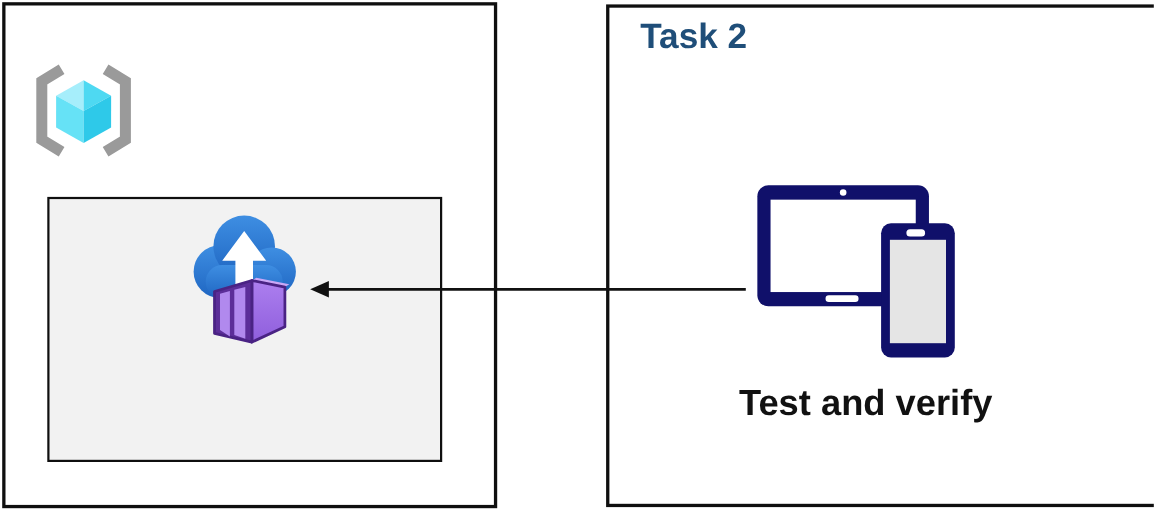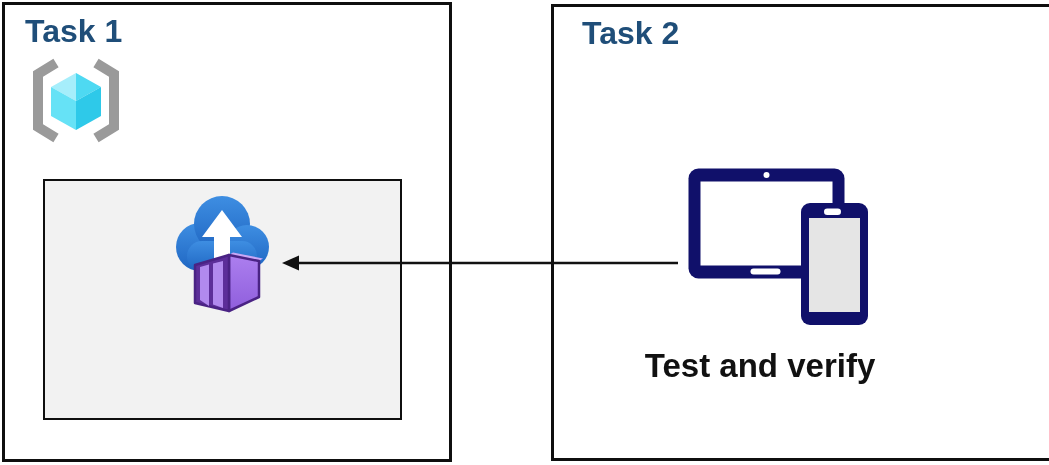--- a/index.html
+++ b/index.html
@@ -38,33 +38,32 @@
     background:#F2F2F2;border:2.5px solid #0f0f0f;box-sizing:border-box;
   }
   #ci-icon{position:absolute;left:128px;top:10px;}
   #ci-label{
     position:absolute;left:0;top:146px;width:100%;
     text-align:center;font-size:33px;font-weight:bold;color:#111111;
     white-space:nowrap;
   }
   #devices-icon{position:absolute;left:687px;top:167px;}
   #tv-label{
-    position:absolute;left:610px;top:347px;width:300px;
+    position:absolute;left:637px;top:347px;width:300px;
     text-align:center;font-size:33px;font-weight:bold;color:#111111;
     white-space:nowrap;
   }
   #connector{position:absolute;left:280px;top:252px;}
 </style>
 </head>
 <body>
 
 <div id="app">
 
   <div id="task1-box" class="task-box">
-    <div id="task1-title" class="task-title">Task 1</div>
 
     <div class="rg-row">
       <span>
         <svg width="94" height="88" viewBox="0 0 94 88" aria-hidden="true">
 
           <polyline points="27,6 9,17 9,70 27,81" fill="none" stroke="#9A9A9A" stroke-width="10"></polyline>
           <polyline points="67,6 85,17 85,70 67,81" fill="none" stroke="#9A9A9A" stroke-width="10"></polyline>
 
           <polygon points="47,16 47,44 22,30" fill="#A6EEFB"></polygon>
           <polygon points="47,16 72,30 47,44" fill="#4ED9F2"></polygon>

